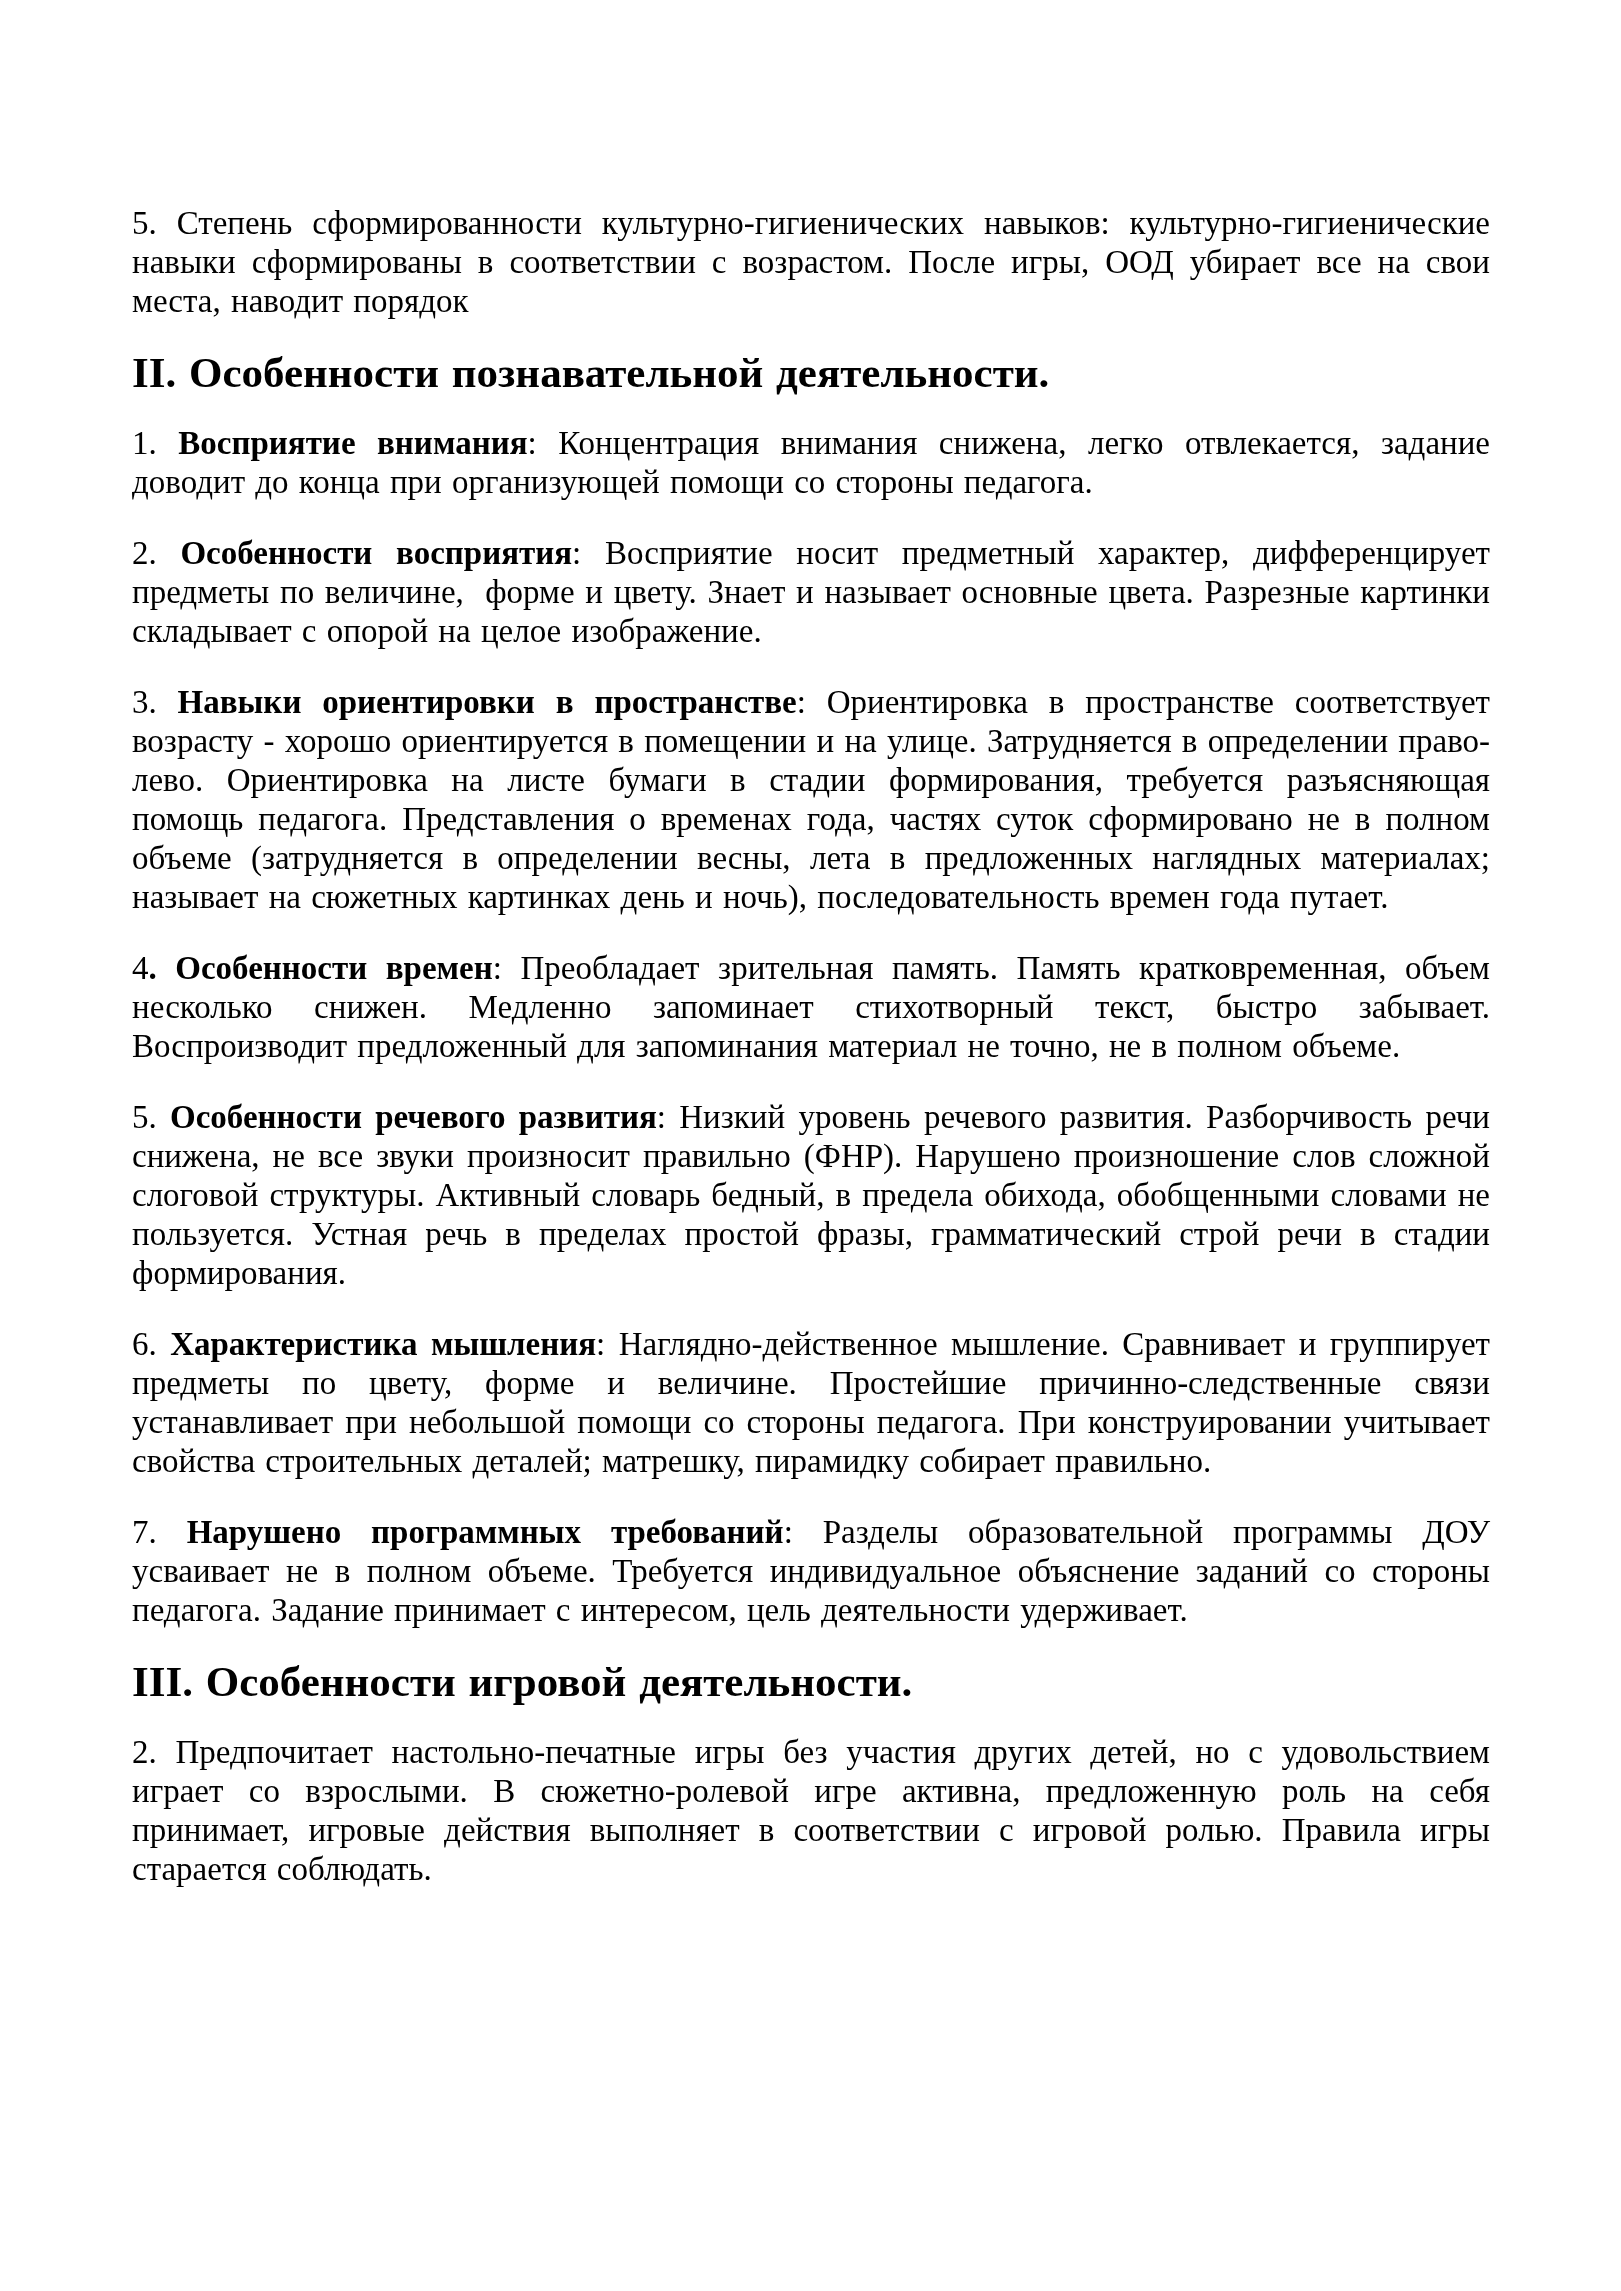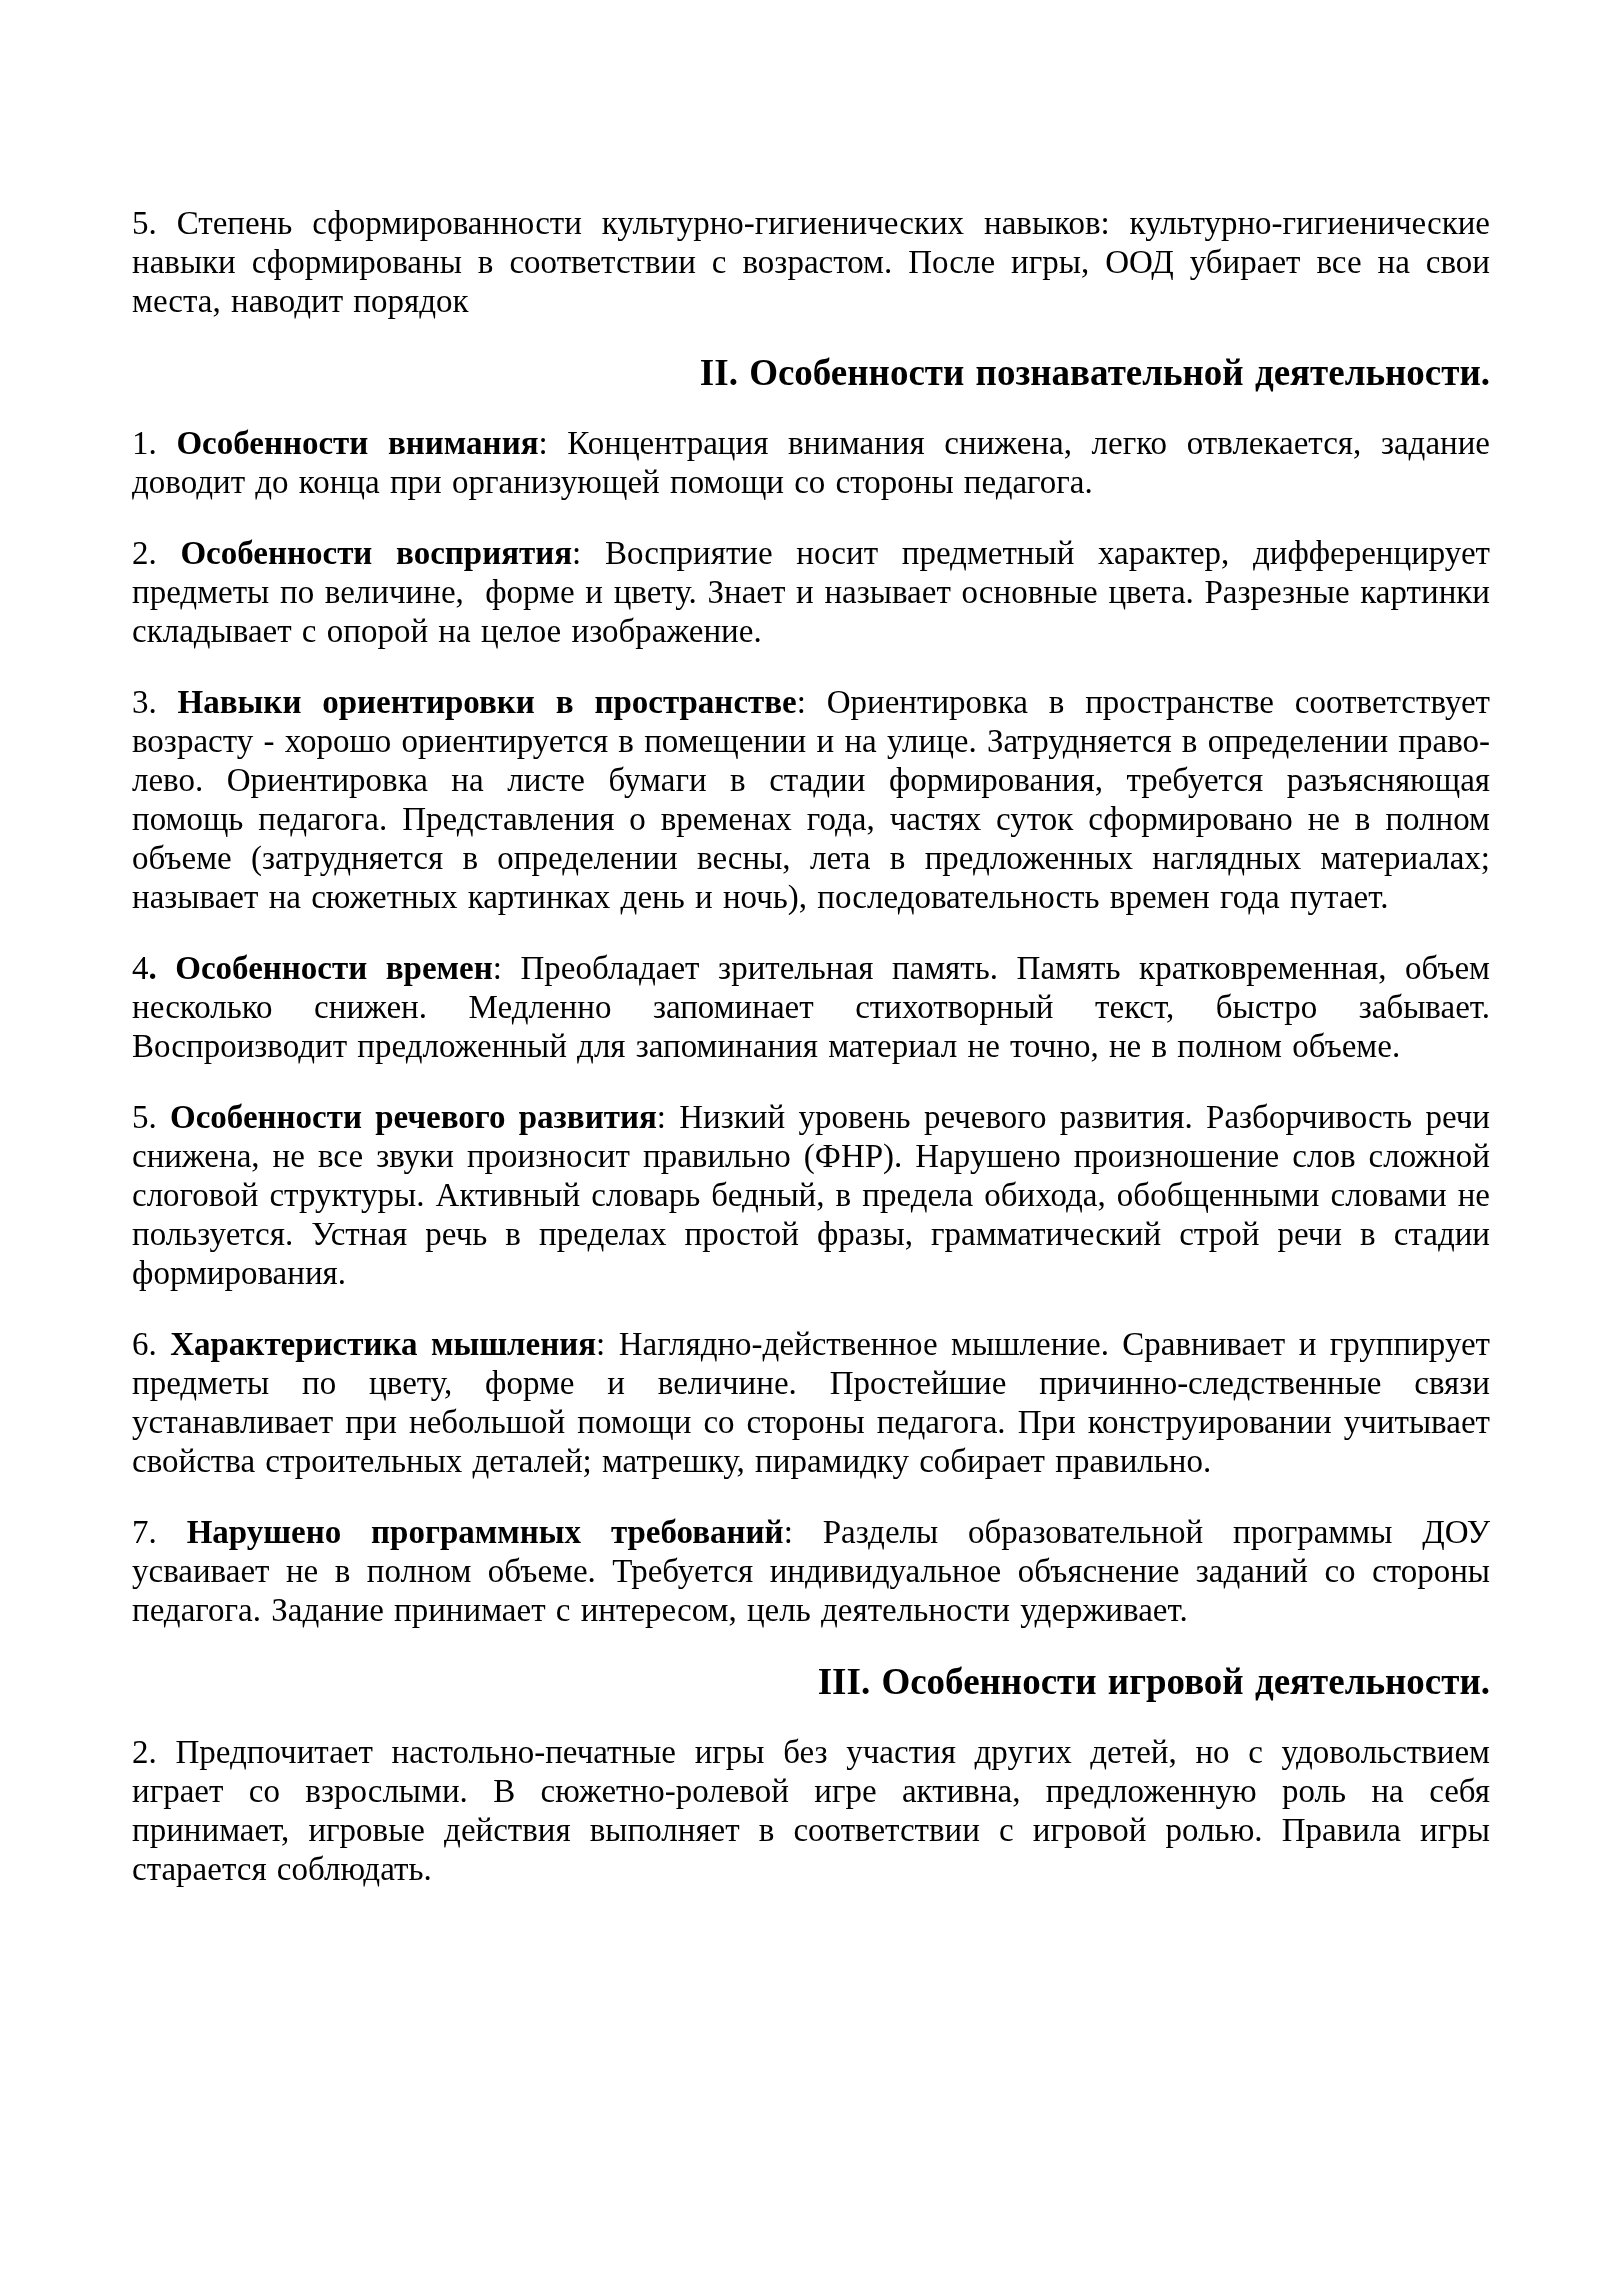--- a/index.html
+++ b/index.html
@@ -30,37 +30,37 @@
     word-spacing: 2px;
     white-space: pre-wrap;
   }
   .para.first {
     margin-top: 0;
   }
   .para b, .heading {
     font-weight: bold;
   }
   .heading {
-    font-size: 37px;
+    font-size: 43px;
     line-height: 39px;
     margin: 32px 0 0 0;
-    text-align: right;
+    text-align: left;
     word-spacing: 2px;
   }
 </style>
 </head>
 <body>
 
 <div class="page">
 
   <p class="para first"><span>5. </span><b></b><span>Степень сформированности культурно-гигиенических навыков: культурно-гигиенические навыки сформированы в соответствии с возрастом. После игры, ООД убирает все на свои места, наводит порядок</span></p>
 
   <h2 class="heading">II. Особенности познавательной деятельности.</h2>
 
-  <p class="para"><span>1. </span><b>Особенности внимания</b><span>: Концентрация внимания снижена, легко отвлекается, задание доводит до конца при организующей помощи со стороны педагога.</span></p>
+  <p class="para"><span>1. </span><b>Восприятие внимания</b><span>: Концентрация внимания снижена, легко отвлекается, задание доводит до конца при организующей помощи со стороны педагога.</span></p>
 
   <p class="para"><span>2. </span><b>Особенности восприятия</b><span>: Восприятие носит предметный характер, дифференцирует предметы по величине,  форме и цвету. Знает и называет основные цвета. Разрезные картинки складывает с опорой на целое изображение.</span></p>
 
   <p class="para"><span>3. </span><b>Навыки ориентировки в пространстве</b><span>: Ориентировка в пространстве соответствует возрасту - хорошо ориентируется в помещении и на улице. Затрудняется в определении право-лево. Ориентировка на листе бумаги в стадии формирования, требуется разъясняющая помощь педагога. Представления о временах года, частях суток сформировано не в полном объеме (затрудняется в определении весны, лета в предложенных наглядных материалах; называет на сюжетных картинках день и ночь), последовательность времен года путает.</span></p>
 
   <p class="para"><span>4</span><b>. Особенности времен</b><span>: Преобладает зрительная память. Память кратковременная, объем несколько снижен. Медленно запоминает стихотворный текст, быстро забывает. Воспроизводит предложенный для запоминания материал не точно, не в полном объеме.</span></p>
 
   <p class="para"><span>5. </span><b>Особенности речевого развития</b><span>: Низкий уровень речевого развития. Разборчивость речи снижена, не все звуки произносит правильно (ФНР). Нарушено произношение слов сложной слоговой структуры. Активный словарь бедный, в предела обихода, обобщенными словами не пользуется. Устная речь в пределах простой фразы, грамматический строй речи в стадии формирования.</span></p>
 
   <p class="para"><span>6. </span><b>Характеристика мышления</b><span>: Наглядно-действенное мышление. Сравнивает и группирует предметы по цвету, форме и величине. Простейшие причинно-следственные связи устанавливает при небольшой помощи со стороны педагога. При конструировании учитывает свойства строительных деталей; матрешку, пирамидку собирает правильно.</span></p>

